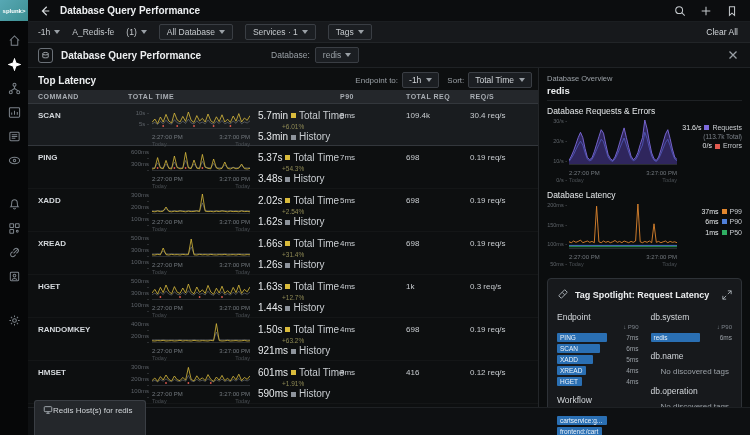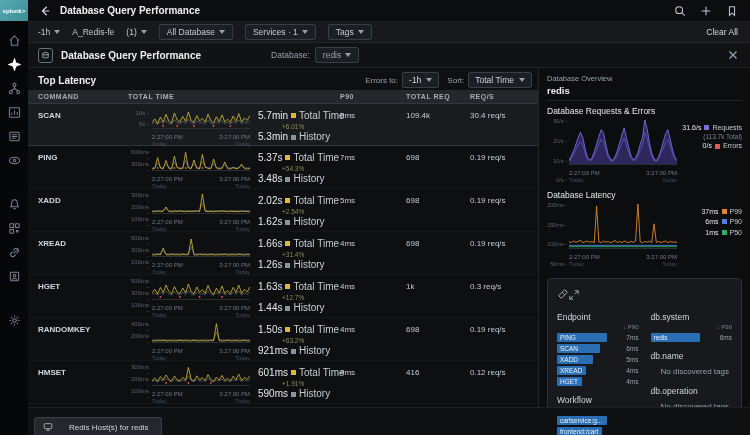--- a/index.html
+++ b/index.html
@@ -108,21 +108,21 @@
   .tag-sort { text-align:right; font-size:6px; color:#7c828a; margin-bottom:2px; }
   .tag-row { display:flex; align-items:center; height:11px; cursor:pointer; }
   .tag-barwrap { flex:1; position:relative; height:9px; }
   .tag-bar { position:absolute; left:0; top:0; height:9px; background:#2a6fb3; border-radius:1px; overflow:hidden; }
   .tag-bar span { font-size:6.5px; color:#eaf2fa; line-height:9px; padding-left:3px; white-space:nowrap; display:block; }
   .tag-val { width:32px; text-align:right; font-size:6.5px; color:#9aa0a6; }
   .tag-empty { font-size:8px; color:#9aa0a6; padding:4px 0 2px 10px; }
 
   
   .bottombar { height:28px; background:#0e1012; border-top:1px solid #1e2124; display:flex; align-items:flex-end; flex-shrink:0; }
-  .host-btn { margin-left:6px; background:#24272b; border:1px solid #3a3e44; border-bottom:none; border-radius:3px 3px 0 0; padding:4px 12px 3px 8px; display:flex; align-items:center; gap:16px; font-size:8px; color:#d2d6da; cursor:pointer; }
+  .host-btn { margin-left:6px; background:#24272b; border:1px solid #3a3e44; border-bottom:none; border-radius:3px 3px 0 0; padding:4px 12px 20px 8px; display:flex; align-items:center; gap:0; font-size:8px; color:#d2d6da; cursor:pointer; }
   .host-btn svg { stroke:#aab0b6; fill:none; stroke-width:1.1; }
 </style>
 </head>
 <body>
 
 <div class="app">
 
   <nav class="navrail">
     <div class="logo">splunk&gt;</div>
     <div class="nav-icons">
@@ -276,21 +276,21 @@
           </svg>
         </div>
     </div>
 
     <div class="content">
 
       <div class="leftpane">
         <div class="tc-toolbar">
           <div class="tc-title">Top Latency</div>
           <div class="spacer"></div>
-          <span class="tlabel">Errors to:</span>
+          <span class="tlabel">Endpoint to:</span>
           <span class="tbox">
               <span>-1h</span>
               <span class="caret"></span>
             </span>
           <span class="tlabel">Sort:</span>
           <span class="tbox" style="margin-right:0">
               <span>Total Time</span>
               <span class="caret"></span>
             </span>
         </div>
@@ -722,20 +722,21 @@
                 <span class="lg-lab">P50</span>
               </div>
             </div>
         </div>
 
         <div class="tagcard">
           <div class="tag-hdr">
             <span class="flash-icon"><svg width="12" height="12" viewBox="0 0 14 14">
                   <path d="M2 9 L5 12 L9 8 L6 5 Z M6 5 L9 2 L12 5 L9 8 M10 3 L11 4"></path>
                 </svg></span>
+            <span class="t">Tag Spotlight: Request Latency</span>
             <span class="expand-icon"><svg width="10" height="10" viewBox="0 0 12 12">
                   <path d="M7 1 H11 V5 M11 1 L7 5 M5 11 H1 V7 M1 11 L5 7"></path>
                 </svg></span>
           </div>
           <div class="tag-cols">
             <div id="tag-left">
                 <div class="tag-sec">
     <div class="tag-sec-hd">Endpoint</div>
     <div class="tag-sort">↓ P90</div>
 

